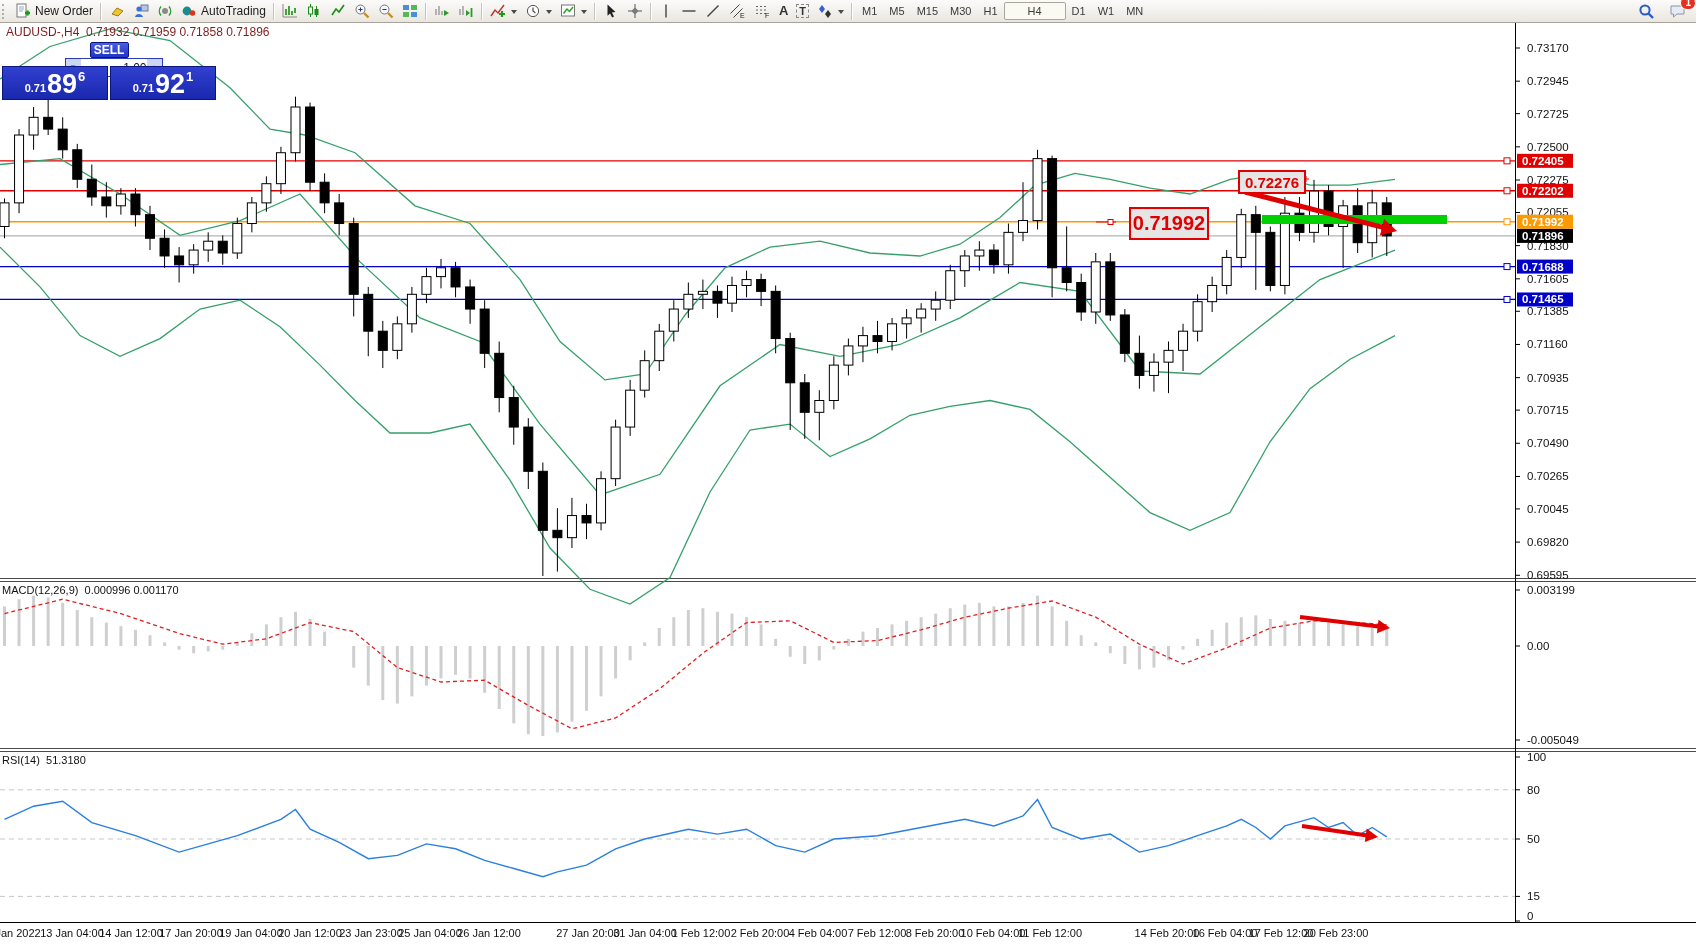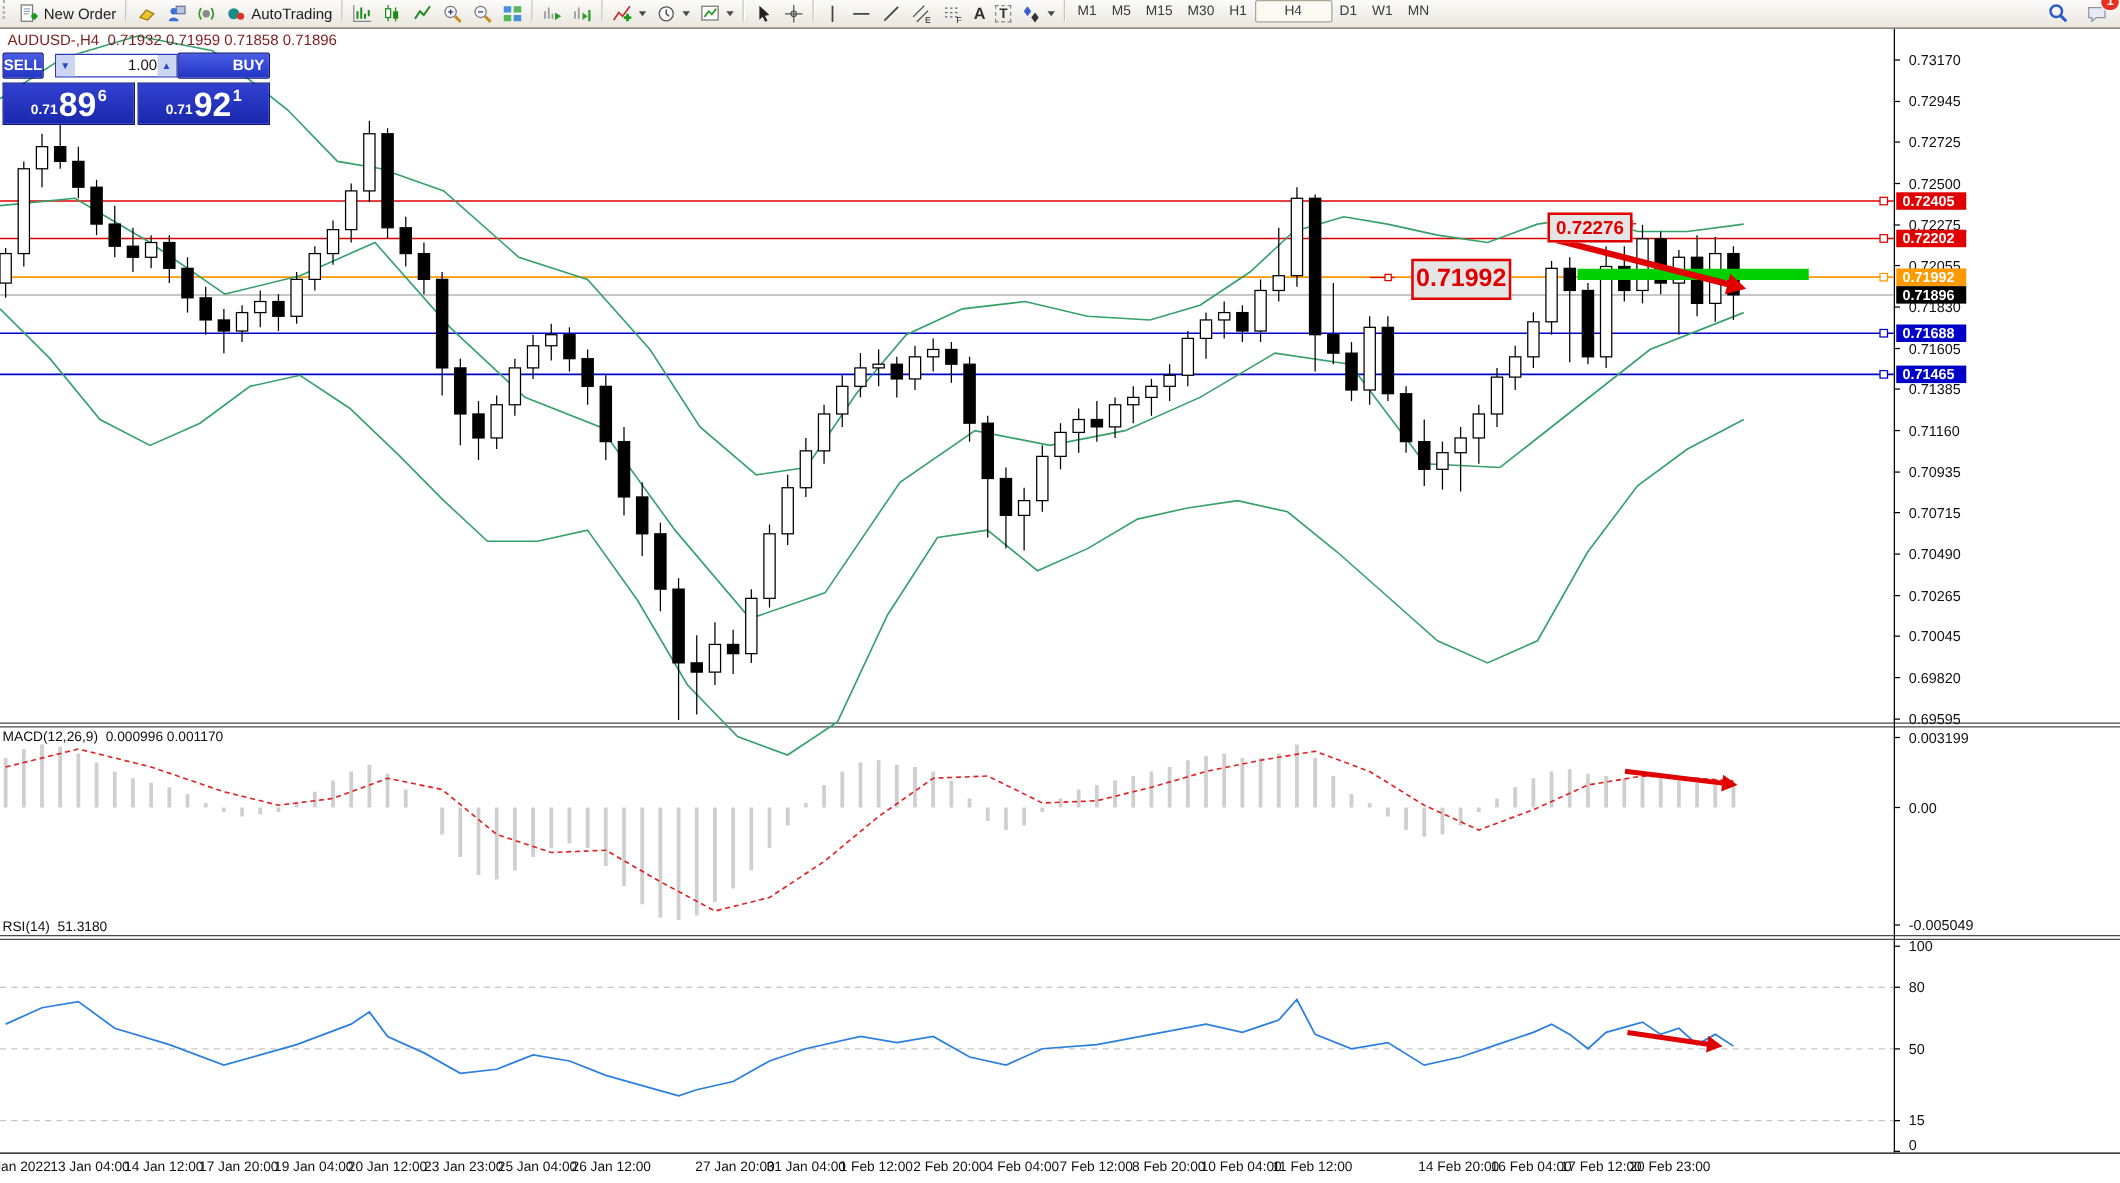--- a/index.html
+++ b/index.html
@@ -1,38 +1,38 @@
 <!DOCTYPE html>
 <html><head>
 <meta charset="utf-8">
 <style>
   html,body{margin:0;padding:0;background:#fff;}
   #app{position:relative;width:1696px;height:946px;background:#fff;overflow:hidden;
        font-family:"Liberation Sans",sans-serif;-webkit-font-smoothing:antialiased;}
   
   #toolbar{position:absolute;left:0;top:0;width:1696px;height:22px;
     background:linear-gradient(#fcfbfa,#eae6df);border-bottom:1px solid #a8a49c;
-    display:flex;align-items:flex-start;z-index:30;}
+    display:flex;align-items:center;z-index:30;}
   .grip{width:4px;height:15px;border-left:2px dotted #b3afa7;margin:0 3px 0 2px;}
   .sep{width:1px;height:17px;background:#c7c3bb;border-right:1px solid #fff;margin:0 3px;}
   .tb-btn{display:inline-flex;align-items:center;gap:4px;padding:1px 4px;border-radius:2px;height:19px;cursor:default;}
   .tb-btn svg{display:block;}
   .tb-label{font-size:12px;color:#1d1d1d;white-space:nowrap;}
   .caret{width:0;height:0;border:3px solid transparent;border-top:4px solid #4a4a4a;margin-top:4px;margin-left:1px;}
   .glyphA{font-size:13px;font-weight:bold;color:#333;line-height:14px;}
   .glyphT{font-size:11px;font-weight:bold;color:#333;border:1px dashed #888;padding:0 2px;line-height:12px;}
   .tf{font-size:11px;color:#3a3a3a;padding:3px 6px;}
   .tf.active{background:#fbfaf2;border:1px solid #aaa69c;border-radius:2px;padding:2px 23px;}
   #tb-right{margin-left:auto;display:flex;align-items:center;margin-right:6px;gap:6px;}
   .badge{position:absolute;right:-6px;top:-5px;background:#e53020;color:#fff;font-size:10px;font-weight:bold;
     border-radius:8px;padding:0 4px;line-height:12px;border:1px solid #fff;}
   
   #symbol-title{position:absolute;left:6px;top:25px;font-size:12px;color:#7f1d1d;z-index:10;white-space:nowrap;}
   #oneclick{position:absolute;left:2px;top:42px;width:214px;z-index:20;font-family:"Liberation Sans",sans-serif;}
-  .oc-row1{display:flex;align-items:center;height:20px;}
+  .oc-row1{display:flex;align-items:center;height:20px;flex-direction:column;}
   .oc-btn{background:linear-gradient(#4a5ce4,#2136c4);color:#fff;font-weight:bold;font-size:12px;
     border:1px solid #0a1580;border-radius:2px;height:19px;display:flex;align-items:center;justify-content:center;}
   #sell-btn{width:37px;} #buy-btn{width:52px;margin-left:auto;padding-left:40px;}
   .spin{display:flex;align-items:center;border:1px solid #2a3ab8;background:#fff;height:17px;margin-left:9px;}
   .spin-btn{width:15px;height:17px;background:#ccd6f2;color:#2846c8;font-size:8px;line-height:17px;text-align:center;}
   .spin-val{width:66px;font-size:12px;color:#111;text-align:right;padding-right:0;}
   .oc-row2{display:flex;margin-top:4px;gap:2px;}
   .oc-price{flex:1;height:31px;background:linear-gradient(#3140cf,#1a28ae);border:1px solid #0a1580;
     color:#fff;display:flex;align-items:flex-end;justify-content:center;padding-bottom:1px;}
   .oc-small{font-size:11px;font-weight:bold;margin:0 1px 4px 0;}
@@ -697,21 +697,21 @@
       <span class="oc-big">92</span>
       <span class="oc-sup">1</span>
     </div>
   </div>
 </div>
 
 <div class="ind-label" style="top:584px">
   <span>MACD(12,26,9)</span>&nbsp;
   <span>0.000996 0.001170</span>
 </div>
-<div class="ind-label" style="top:736px">
+<div class="ind-label" style="top:754px">
   <span>RSI(14)</span>&nbsp;
   <span>51.3180</span>
 </div>
 
 <div class="price-flag" id="flag0" style="left: 1238px; top: 170px; width: 64px; height: 20px; font-size: 15px;">0.72276</div>
 <div class="price-flag" id="flag1" style="left: 1129px; top: 207px; width: 76px; height: 29px; font-size: 20px;">0.71992</div>
 
 </div>
 
 </body></html>

